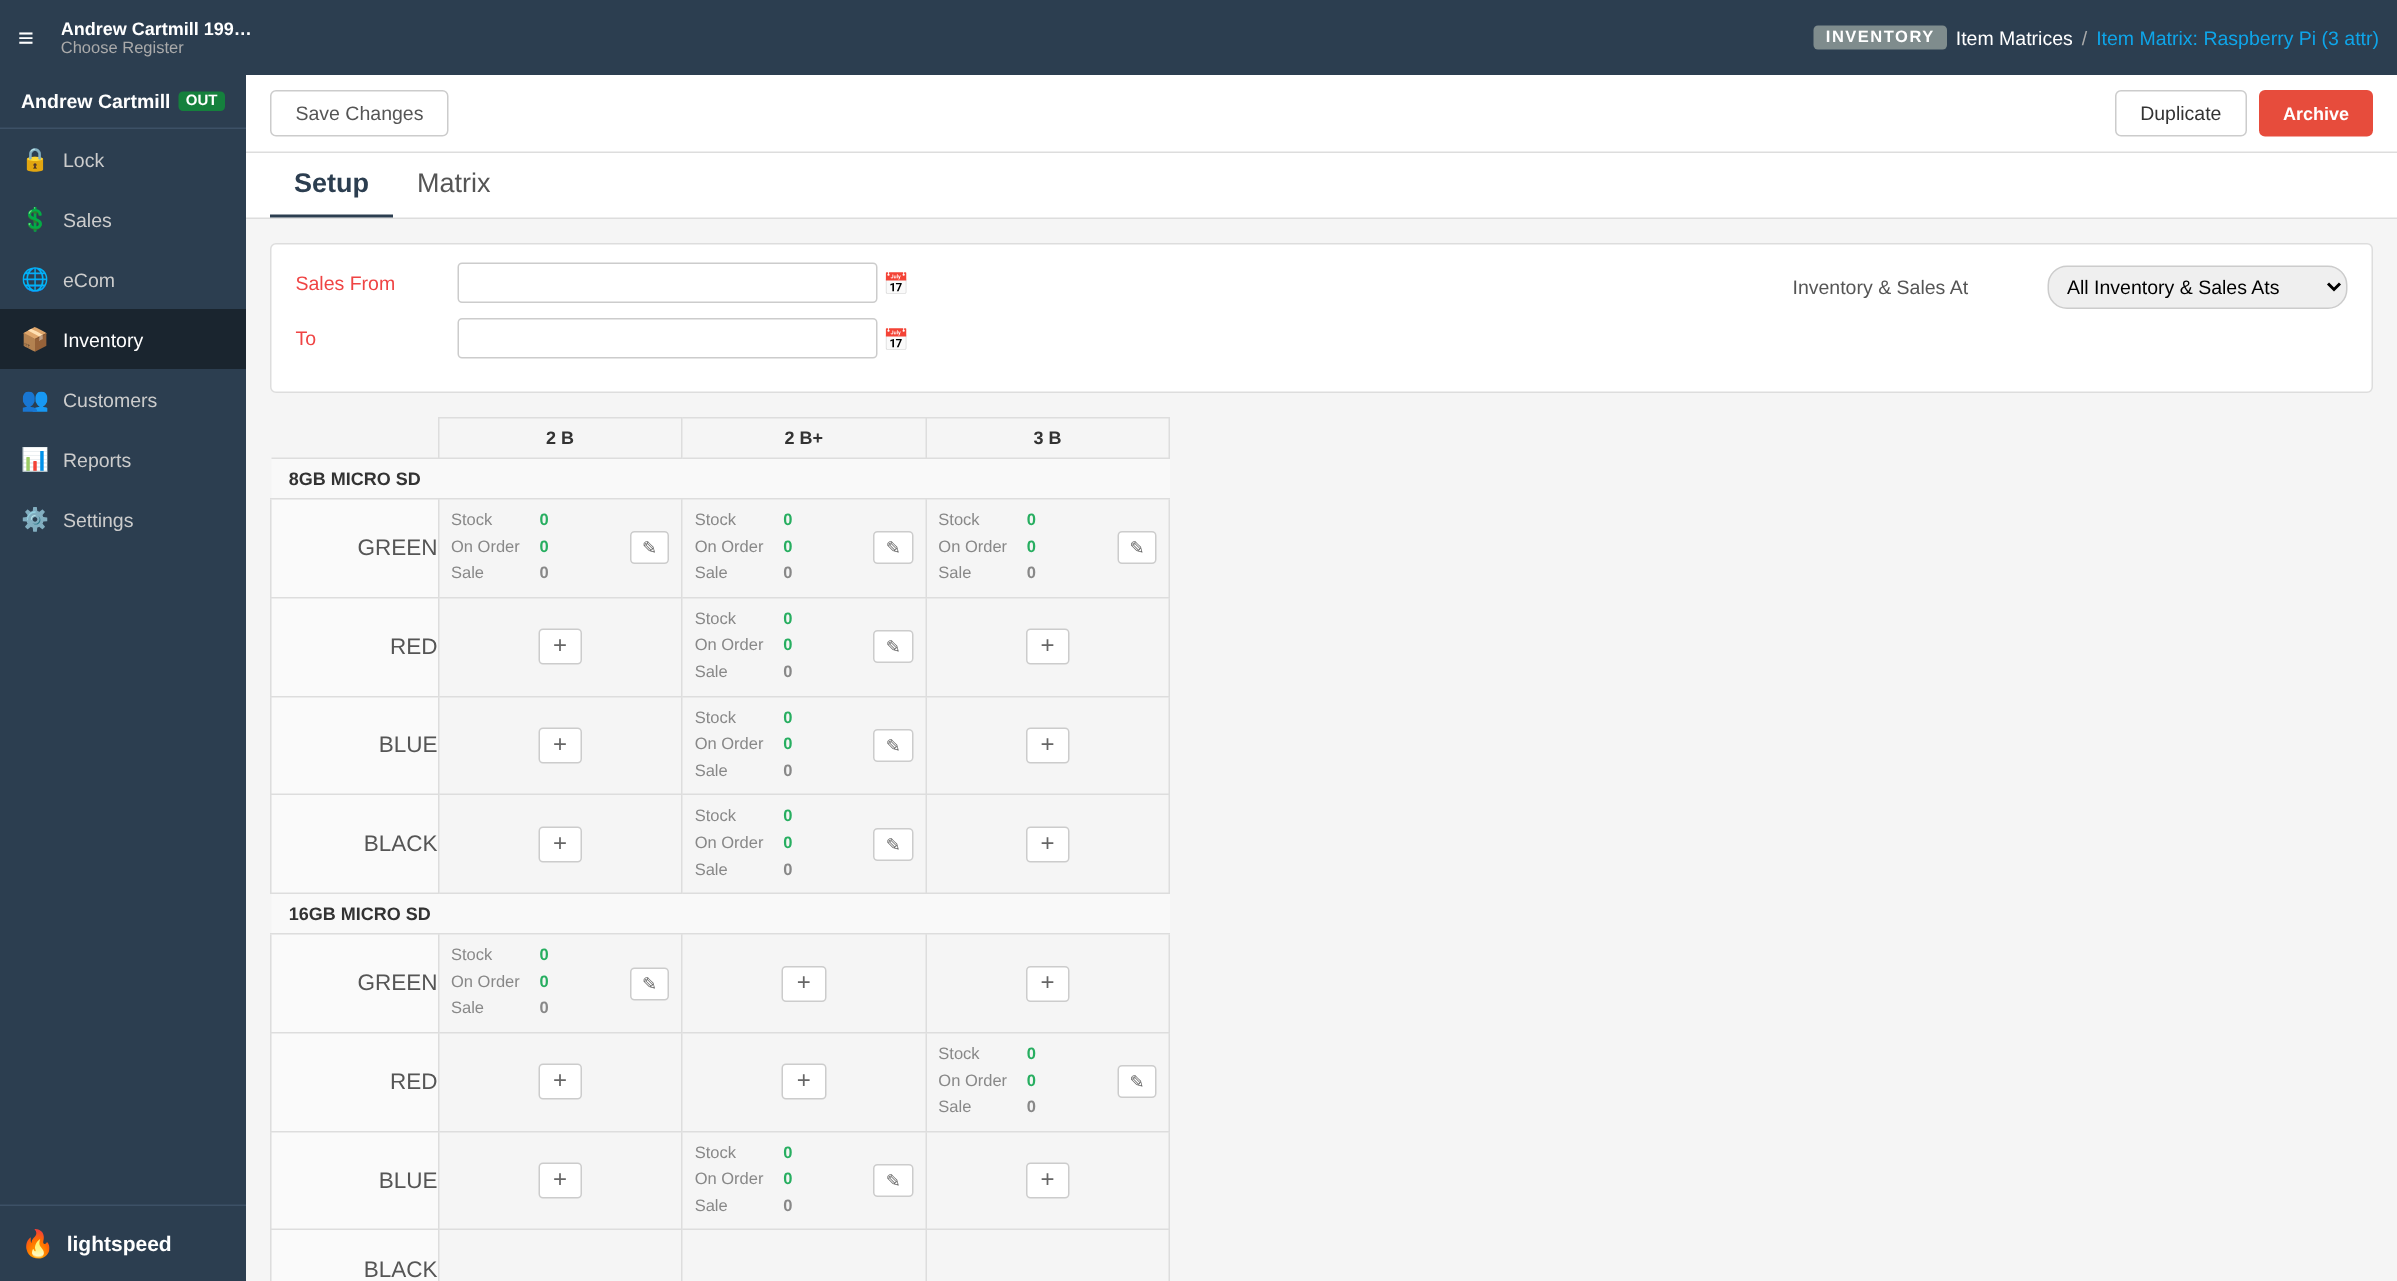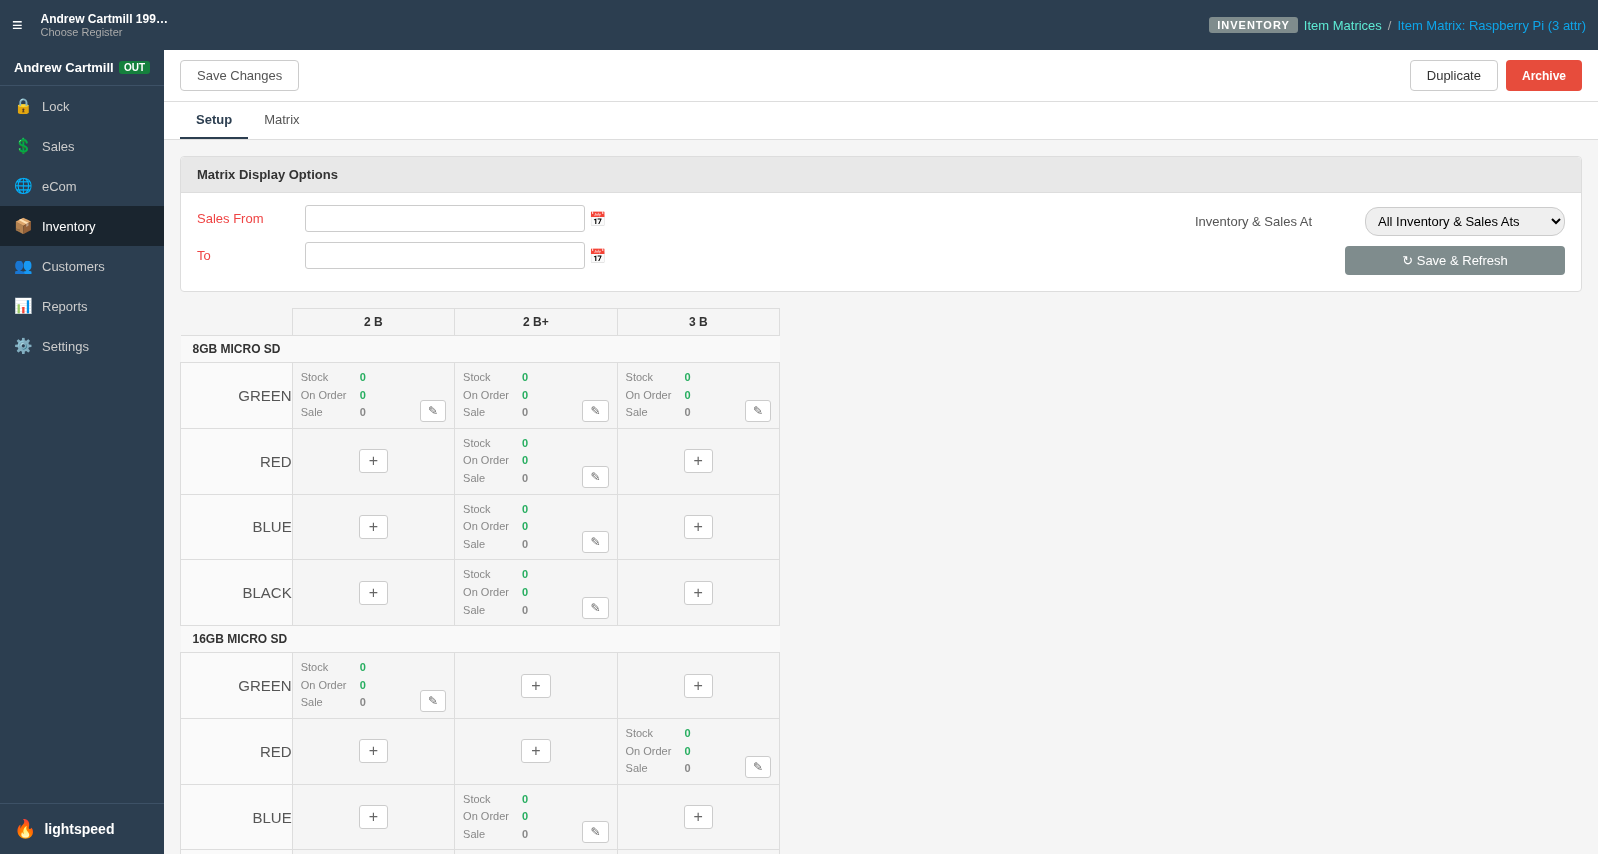--- a/index.html
+++ b/index.html
@@ -7,21 +7,21 @@
 
     
     .topbar { background: #2c3e50; color: #fff; height: 50px; display: flex; align-items: center; padding: 0 12px; gap: 10px; flex-shrink: 0; }
     .topbar-user { display: flex; flex-direction: column; flex: 1; }
     .topbar-user-name { font-size: 12px; font-weight: 600; white-space: nowrap; overflow: hidden; text-overflow: ellipsis; max-width: 130px; }
     .topbar-user-sub { font-size: 11px; color: #aaa; }
     .topbar-hamburger { font-size: 18px; cursor: pointer; margin-right: 8px; }
     .topbar-breadcrumb { display: flex; align-items: center; gap: 6px; font-size: 13px; }
     .topbar-breadcrumb .inv-badge { background: #7f8c8d; color: #fff; padding: 2px 8px; border-radius: 3px; font-size: 11px; font-weight: 700; letter-spacing: 1px; }
     .topbar-breadcrumb .sep { color: #aaa; }
-    .topbar-breadcrumb .crumb-link { color: #5eead4; }
+    .topbar-breadcrumb .crumb-link { color: #ffffff; }
     .topbar-breadcrumb .page-title { color: #0ea5e9; font-weight: 500; }
 
     
     .app-body { display: flex; flex: 1; overflow: hidden; }
 
     
     .sidebar { width: 164px; background: #2c3e50; display: flex; flex-direction: column; flex-shrink: 0; overflow-y: auto; }
     .sidebar-top { padding: 10px 14px; border-bottom: 1px solid #3d5166; display: flex; align-items: center; justify-content: space-between; }
     .sidebar-user-name { color: #fff; font-size: 13px; font-weight: 600; }
     .sidebar-out-badge { background: #15803d; color: #fff; font-size: 10px; padding: 1px 5px; border-radius: 3px; font-weight: 700; }
@@ -37,21 +37,21 @@
 
     
     .toolbar { background: #fff; border-bottom: 1px solid #ddd; padding: 10px 16px; display: flex; align-items: flex-end; justify-content: space-between; flex-shrink: 0; }
     .toolbar-left { display: flex; gap: 8px; }
     .btn-save { background: #fff; border: 1px solid #ccc; color: #555; padding: 7px 16px; border-radius: 4px; cursor: pointer; font-size: 13px; }
     .btn-duplicate { background: #fff; border: 1px solid #ccc; color: #333; padding: 7px 16px; border-radius: 4px; cursor: pointer; font-size: 13px; }
     .btn-archive { background: #e74c3c; border: none; color: #fff; padding: 7px 16px; border-radius: 4px; cursor: pointer; font-size: 12px; font-weight: 600; }
 
     
     .subnav { background: #fff; border-bottom: 1px solid #ddd; display: flex; padding: 0 16px; flex-shrink: 0; }
-    .subnav-item { padding: 10px 16px; font-size: 13px; color: #555; cursor: pointer; border-bottom: 2px solid transparent; }
+    .subnav-item { padding: 10px 16px; font-size: 18px; color: #555; cursor: pointer; border-bottom: 2px solid transparent; }
     .subnav-item.active { color: #2c3e50; border-bottom: 2px solid #2c3e50; font-weight: 600; }
 
     
     .main-scroll { flex: 1; overflow-y: auto; padding: 16px; }
 
     
     .panel { background: #fff; border: 1px solid #ddd; border-radius: 4px; margin-bottom: 16px; }
     .panel-header { background: #e8e8e8; padding: 10px 16px; font-size: 13px; font-weight: 600; color: #333; border-bottom: 1px solid #ddd; border-radius: 4px 4px 0 0; }
     .panel-body { padding: 12px 16px; }
     .form-row { display: flex; align-items: center; margin-bottom: 10px; gap: 8px; }
@@ -71,21 +71,21 @@
     .matrix-table thead th.row-header { background: transparent; border: none; min-width: 110px; }
 
     
     .group-row td { background: #f9f9f9; padding: 6px 12px; font-weight: 600; font-size: 12px; color: #333; border-left: none; border-right: none; }
 
     
     .data-row td { vertical-align: middle; }
     .row-label { text-align: right; padding: 8px 10px; font-size: 15px; color: #555; font-weight: 500; background: #fafafa; }
 
     
-    .cell-inner { padding: 6px 8px; min-height: 52px; display: flex; align-items: flex-end; justify-content: space-between; gap: 4px; }
+    .cell-inner { padding: 6px 8px; min-height: 52px; display: flex; align-items: center; justify-content: space-between; gap: 4px; }
     .cell-empty { display: flex; align-items: center; justify-content: center; min-height: 52px; }
     .cell-stats { font-size: 11px; line-height: 1.6; }
     .cell-stat-row { display: flex; gap: 4px; }
     .stat-label { color: #888; min-width: 55px; }
     .stat-val { color: #27ae60; font-weight: 600; }
     .stat-val-grey { color: #888; }
     .btn-edit { background: #fff; border: 1px solid #ccc; border-radius: 3px; padding: 3px 7px; cursor: pointer; font-size: 12px; color: #666; }
     .btn-add { background: #fff; border: 1px solid #ccc; border-radius: 3px; padding: 3px 9px; cursor: pointer; font-size: 16px; color: #666; line-height: 1; }
   </style>
 </head>
@@ -161,21 +161,20 @@
     </div>
 
     <div class="subnav">
       <div class="subnav-item active">Setup</div>
       <div class="subnav-item">Matrix</div>
     </div>
 
     <div class="main-scroll">
 
       <div class="panel">
-        <div class="panel-header">Matrix Display Options</div>
         <div class="panel-body">
           <div style="display:flex; gap:40px; align-items:flex-start;">
             <div style="flex:1;">
               <div class="form-row">
                 <span class="form-label">Sales From</span>
                 <div class="form-input-wrap">
                   <input class="form-input" type="text" style="">
                   <span class="cal-icon">📅</span>
                 </div>
               </div>
@@ -187,23 +186,20 @@
                 </div>
               </div>
             </div>
             <div style="display:flex;flex-direction:column;gap:10px;padding-top:2px;">
               <div style="display:flex;align-items:center;gap:10px;">
                 <span class="inv-sales-label">Inventory &amp; Sales At</span>
                 <select class="inv-sales-select">
                   <option>All Inventory &amp; Sales Ats</option>
                 </select>
               </div>
-              <div style="display:flex;justify-content:flex-end;">
-                <button class="btn-refresh">↻ Save &amp; Refresh</button>
-              </div>
             </div>
           </div>
         </div>
       </div>
 
       <div class="matrix-wrap">
         <table class="matrix-table">
           <thead>
             <tr>
               <th class="row-header"></th>

